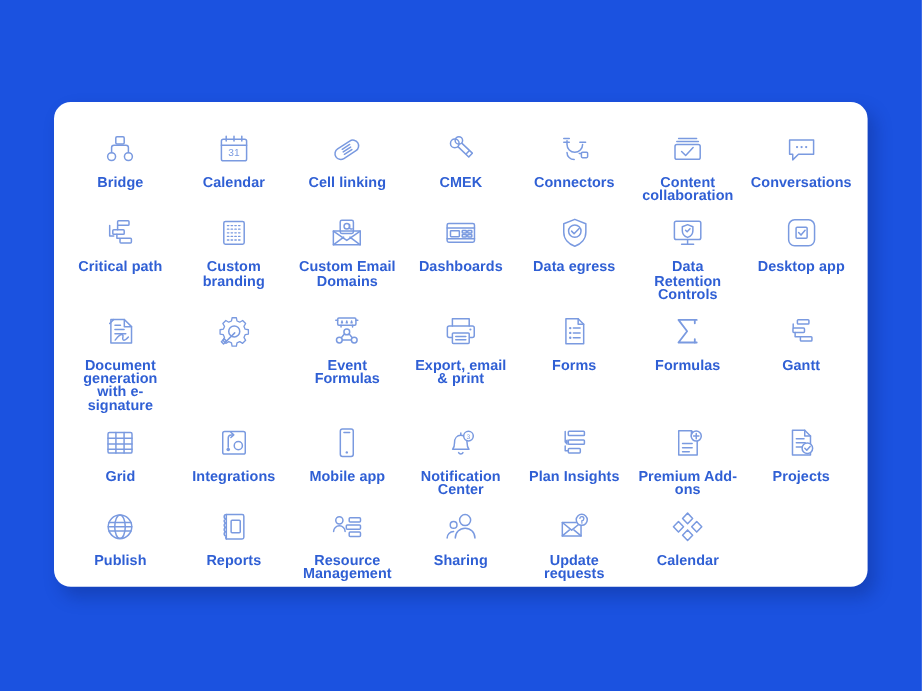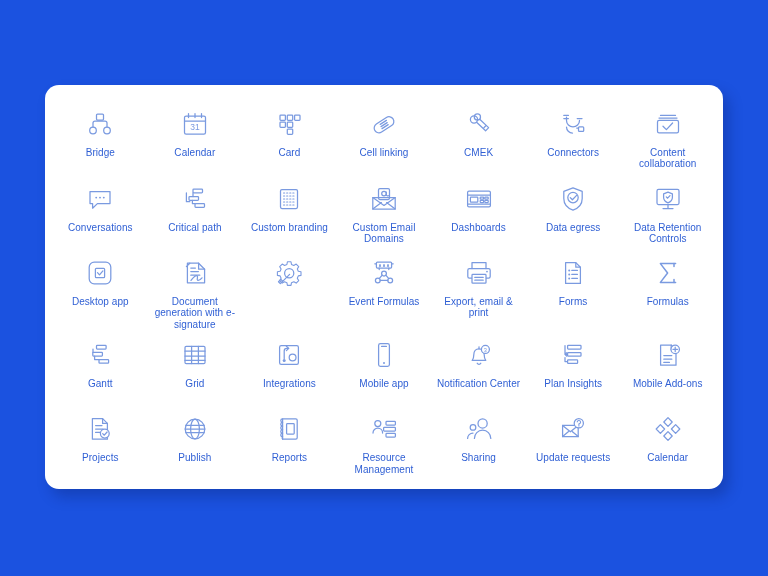--- a/index.html
+++ b/index.html
@@ -58,23 +58,23 @@
     margin-bottom: 7px;
     flex: 0 0 auto;
   }
   .ico svg {
     width: 32px;
     height: 32px;
     display: block;
   }
 
   .lbl {
-    font-size: 10px;
+    font-size: 12px;
     line-height: 11.2px;
-    font-weight: normal;
+    font-weight: bold;
     color: #2f5fd4;
     text-align: center;
     letter-spacing: 0.05px;
     max-width: 84px;
     word-wrap: break-word;
   }
 </style>
 </head>
 <body>
 
@@ -95,33 +95,20 @@
         <div class="tile">
           <span class="ico">
             <svg viewBox="0 0 32 32" fill="none" stroke="#7a9ae0" stroke-width="1.25" stroke-linecap="round" stroke-linejoin="round">
               <rect x="5.5" y="8" width="21" height="18" rx="1.6"></rect>
               <path d="M5.5 13h21"></path>
               <path d="M9.5 5.5v4M16 5.5v4M22.5 5.5v4"></path>
               <text x="16" y="22.3" font-size="8.5" fill="#7a9ae0" stroke="none" text-anchor="middle" font-family="Liberation Sans, sans-serif">31</text>
             </svg>
           </span>
           <span class="lbl">Calendar</span>
-        </div>
-        <div class="tile">
-          <span class="ico">
-            <svg viewBox="0 0 32 32" fill="none" stroke="#7a9ae0" stroke-width="1.25" stroke-linecap="round" stroke-linejoin="round">
-              <rect x="7" y="7" width="5.4" height="5.4" rx="0.8"></rect>
-              <rect x="14.3" y="7" width="5.4" height="5.4" rx="0.8"></rect>
-              <rect x="21.6" y="7" width="5.4" height="5.4" rx="0.8"></rect>
-              <rect x="7" y="14" width="5.4" height="5.4" rx="0.8"></rect>
-              <rect x="14.3" y="14" width="5.4" height="5.4" rx="0.8"></rect>
-              <rect x="14.3" y="21" width="5.4" height="5.4" rx="0.8"></rect>
-            </svg>
-          </span>
-          <span class="lbl">Card</span>
         </div>
         <div class="tile">
           <span class="ico">
             <svg viewBox="0 0 32 32" fill="none" stroke="#7a9ae0" stroke-width="1.25" stroke-linecap="round" stroke-linejoin="round">
               <rect x="5.2" y="12" width="21.6" height="9.6" rx="4.8" transform="rotate(-33 16 16.8)"></rect>
               <path d="M13 18.6l6.2-4M12.2 16.4l6.2-4M14 20.6l6.2-4"></path>
             </svg>
           </span>
           <span class="lbl">Cell linking</span>
         </div>
@@ -394,21 +381,21 @@
         <div class="tile">
           <span class="ico">
             <svg viewBox="0 0 32 32" fill="none" stroke="#7a9ae0" stroke-width="1.25" stroke-linecap="round" stroke-linejoin="round">
               <path d="M8.6 6h10.6l4.8 4.8v15.4H8.6z"></path>
               <path d="M19.2 6v4.8H24"></path>
               <path d="M11.8 16.6h8M11.8 20.2h8M11.8 23.4h5.6"></path>
               <circle cx="23.2" cy="10.4" r="4.2" fill="#ffffff"></circle>
               <path d="M23.2 8.2v4.4M21 10.4h4.4"></path>
             </svg>
           </span>
-          <span class="lbl">Mobile Add-ons</span>
+          <span class="lbl">Premium Add-ons</span>
         </div>
         <div class="tile">
           <span class="ico">
             <svg viewBox="0 0 32 32" fill="none" stroke="#7a9ae0" stroke-width="1.25" stroke-linecap="round" stroke-linejoin="round">
               <path d="M8.4 5.6h10.2l4.8 4.8v15.8H8.4z"></path>
               <path d="M18.6 5.6v4.8h4.8"></path>
               <path d="M11.6 12.6h6.4M11.6 16h7.4M11.6 19.4h5"></path>
               <circle cx="20.8" cy="20.6" r="4.4" fill="#ffffff"></circle>
               <path d="M18.7 20.6l1.6 1.6 2.8-3.2"></path>
             </svg>

